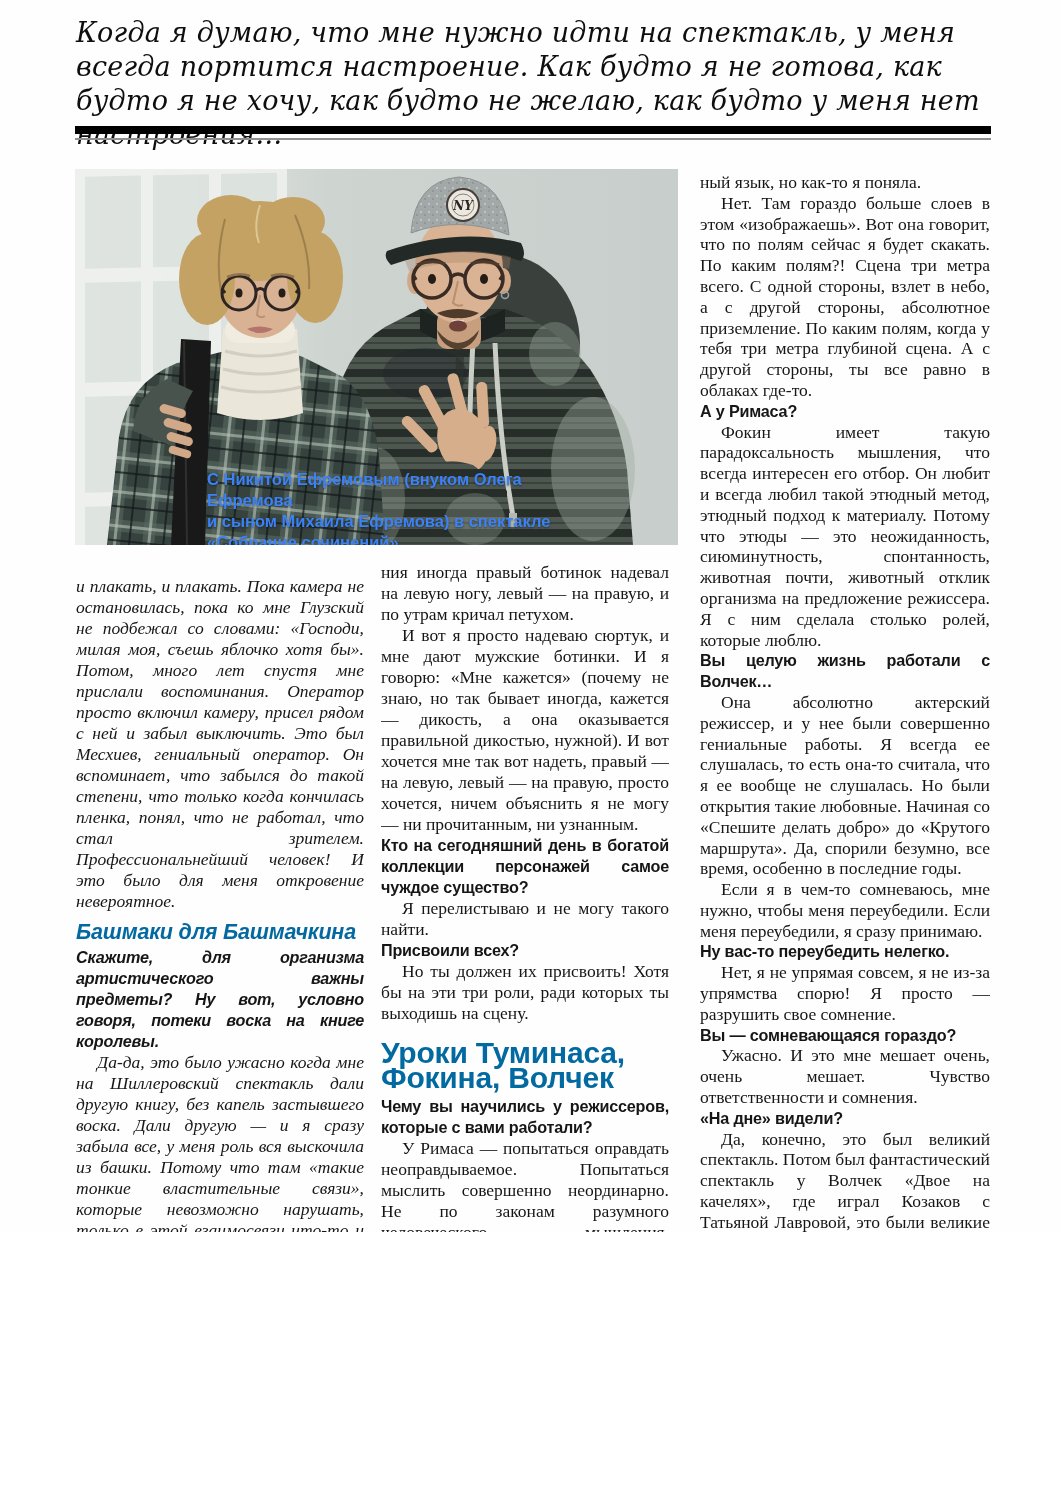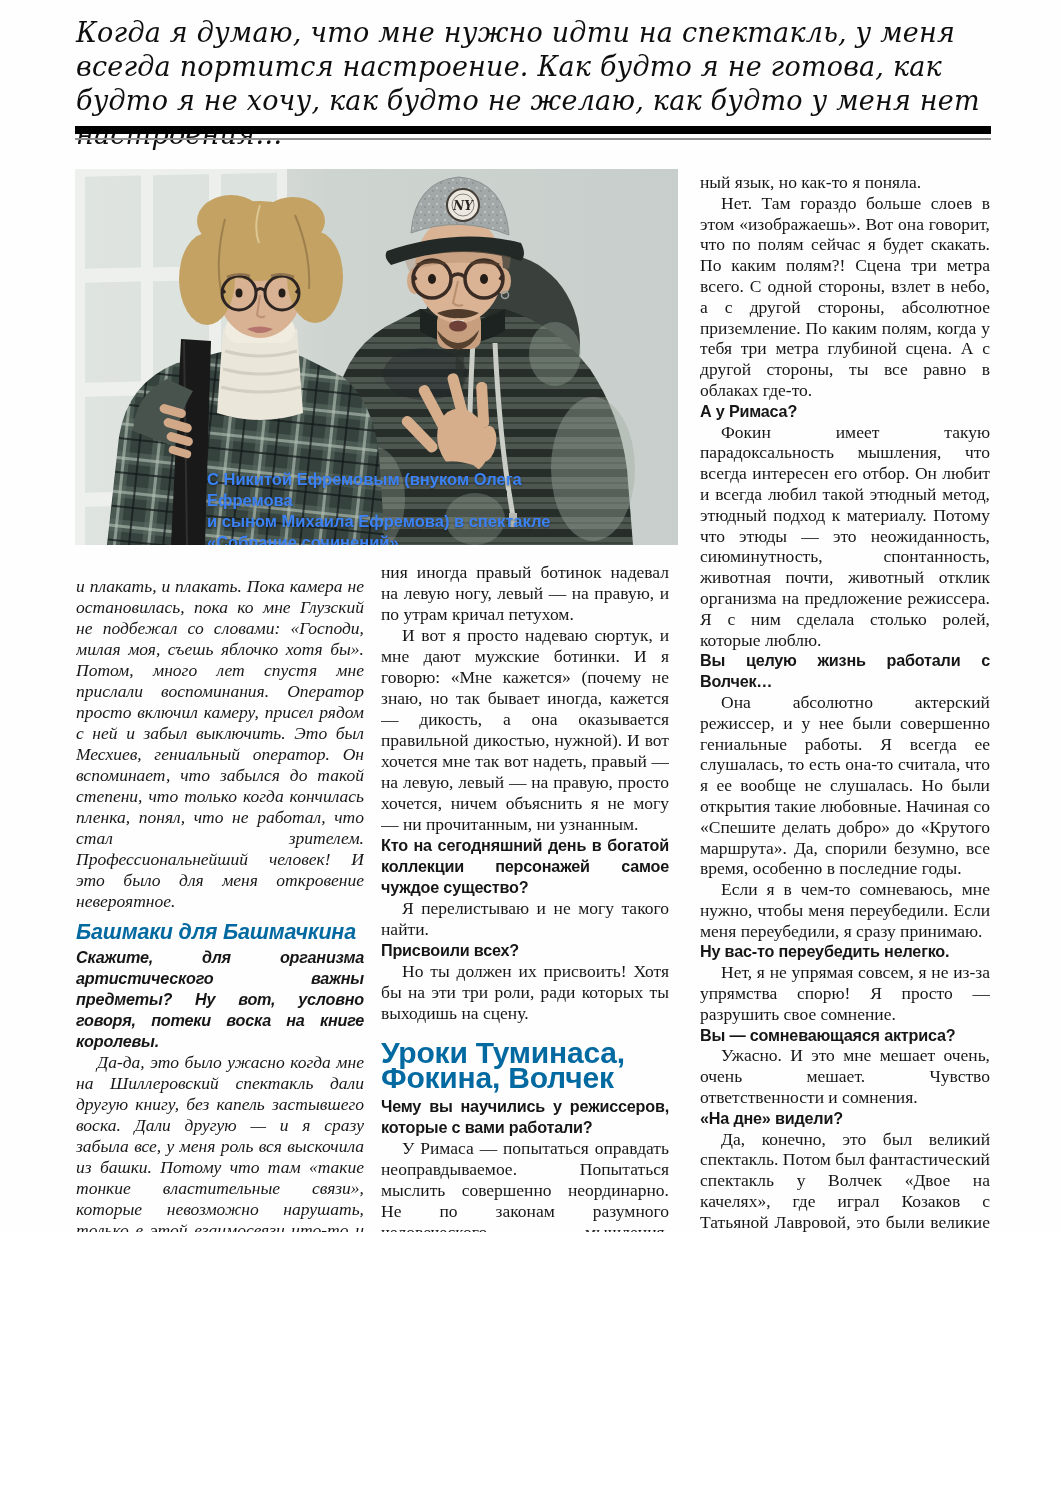--- a/index.html
+++ b/index.html
@@ -257,21 +257,21 @@
   <div id="col3" class="col">
       <p class="">ный язык, но как-то я поняла.</p>
       <p class="indent">Нет. Там гораздо больше слоев в этом «изображаешь». Вот она говорит, что по полям сейчас я будет скакать. По каким полям?! Сцена три метра всего. С одной стороны, взлет в небо, а с другой стороны, абсолютное приземление. По каким полям, когда у тебя три метра глубиной сцена. А с другой стороны, ты все равно в облаках где-то.</p>
       <p class="question">А у Римаса?</p>
       <p class="indent">Фокин имеет такую парадоксальность мышления, что всегда интересен его отбор. Он любит и всегда любил такой этюдный метод, этюдный подход к материалу. Потому что этюды — это неожиданность, сиюминутность, спонтанность, животная почти, животный отклик организма на предложение режиссера. Я с ним сделала столько ролей, которые люблю.</p>
       <p class="question">Вы целую жизнь работали с Волчек…</p>
       <p class="indent">Она абсолютно актерский режиссер, и у нее были совершенно гениальные работы. Я всегда ее слушалась, то есть она-то считала, что я ее вообще не слушалась. Но были открытия такие любовные. Начиная со «Спешите делать добро» до «Крутого маршрута». Да, спорили безумно, все время, особенно в последние годы.</p>
       <p class="indent">Если я в чем-то сомневаюсь, мне нужно, чтобы меня переубедили. Если меня переубедили, я сразу принимаю.</p>
       <p class="question">Ну вас-то переубедить нелегко.</p>
       <p class="indent">Нет, я не упрямая совсем, я не из-за упрямства спорю! Я просто — разрушить свое сомнение.</p>
-      <p class="question">Вы — сомневающаяся актриса?</p>
+      <p class="question">Вы — сомневающаяся гораздо?</p>
       <p class="indent">Ужасно. И это мне мешает очень, очень мешает. Чувство ответственности и сомнения.</p>
       <p class="question">«На дне» видели?</p>
       <p class="indent">Да, конечно, это был великий спектакль. Потом был фантастический спектакль у Волчек «Двое на качелях», где играл Козаков с Татьяной Лавровой, это были великие артисты, с которыми мне посчастливилось просто выйти на сцену, и которыми я не просто восхищалась, сознание теряла, забывала, что сама тут играю, смотрела на них, не могла</p>
     </div>
 
   <div class="footer-rule"></div>
   <div class="footer-text">
     <span class="f-issue">3/2022</span>
     <span class="f-mag">Открытый город</span>
     <span class="f-page">55</span>

